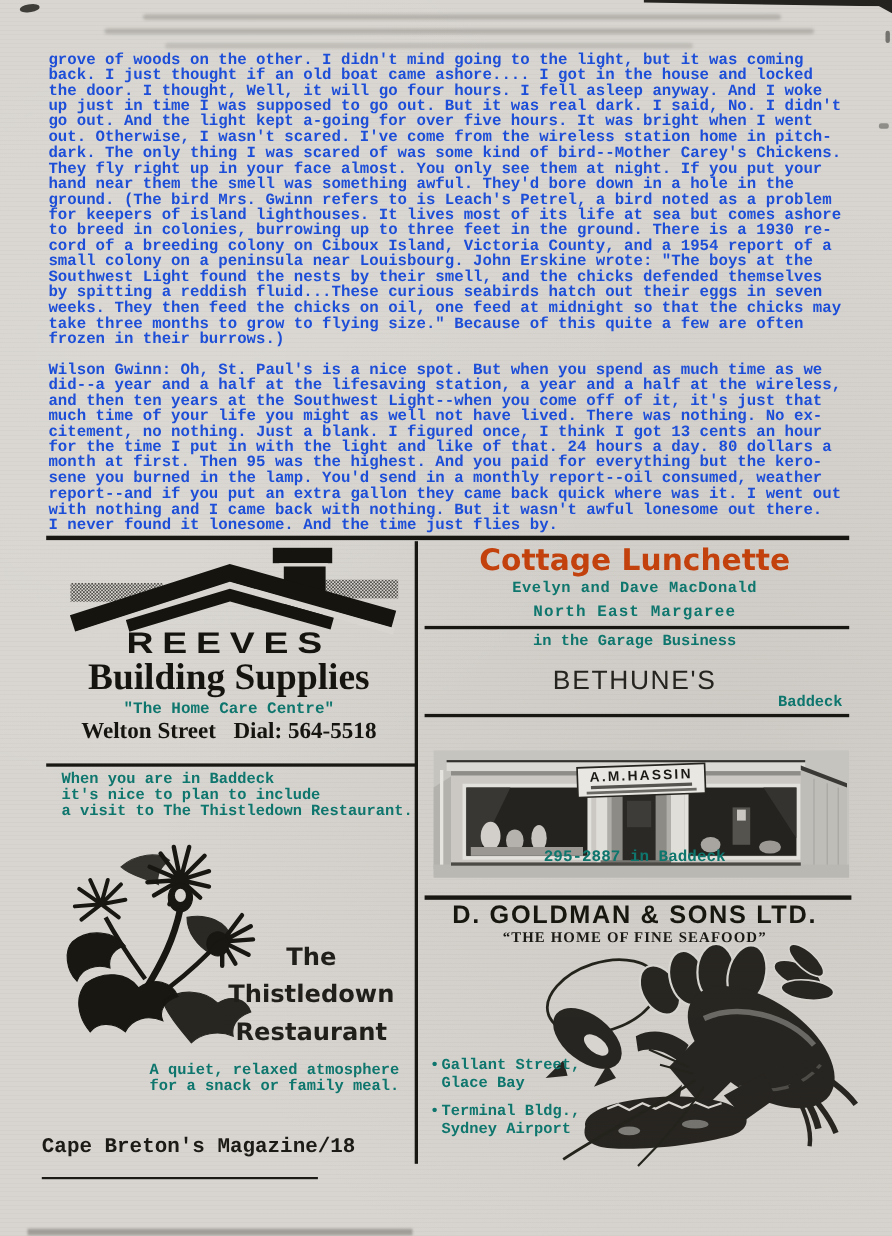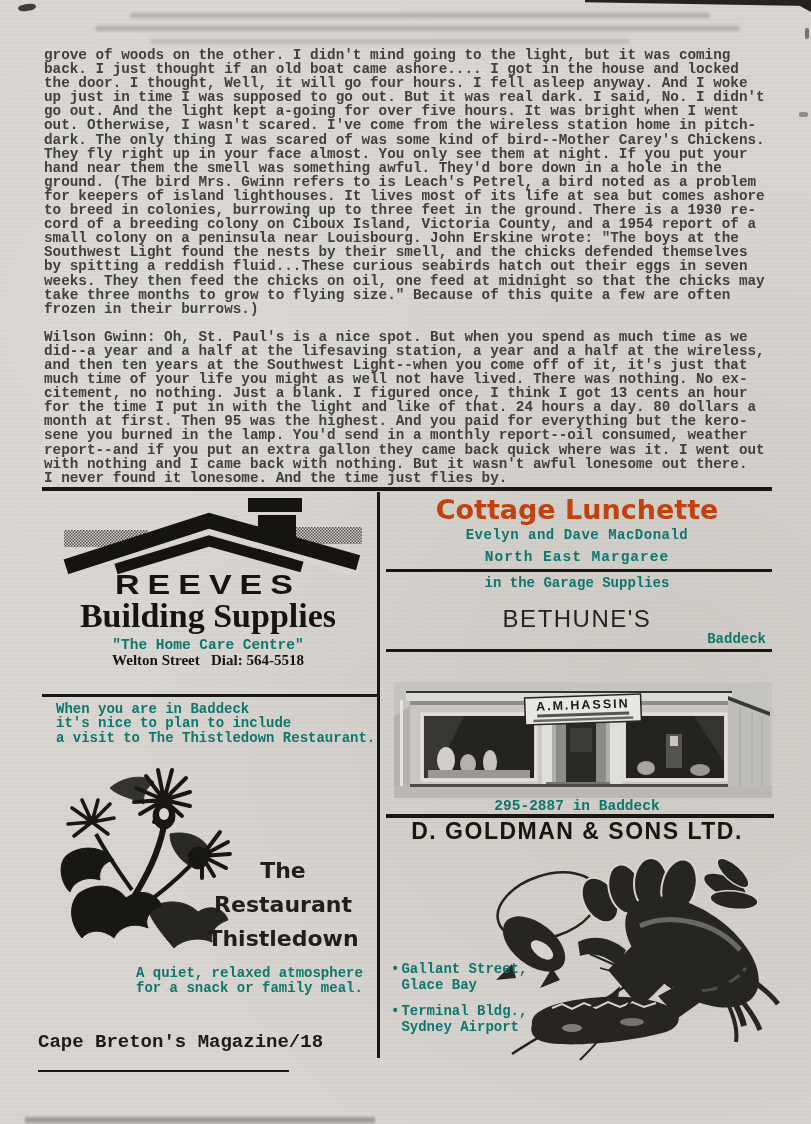--- a/index.html
+++ b/index.html
@@ -11,42 +11,42 @@
       radial-gradient(circle at 82% 62%, rgba(110,106,99,.10), transparent 55%),
       repeating-linear-gradient(0deg, rgba(115,112,106,.045) 0 1px, transparent 1px 4px);}
   .abs{position:absolute;}
   .mono{font-family:"Liberation Mono",monospace;font-weight:bold;color:#0f766e;}
   .sans{font-family:"Liberation Sans",sans-serif;}
   .round{font-family:"DejaVu Sans",sans-serif;}
   .pre{white-space:pre-wrap;}
 
   
   .article{left:44px;top:48px;width:744px;font-size:14.3px;line-height:14.1px;
-           font-weight:bold;color:#404040;}
+           font-weight:bold;color:#1d4ed8;}
   .article p{margin:0 0 14px 0;white-space:pre-wrap;}
 
   
   .rule{background:#181712;}
   .rule-main{left:42px;top:487px;width:730px;height:4px;}
   .rule-left{left:42px;top:694px;width:336px;height:2.5px;}
   .vrule{left:377px;top:492px;width:3px;height:566px;background:#181712;}
   .rule-r1{left:386px;top:569px;width:386px;height:2.5px;}
   .rule-r2{left:386px;top:649px;width:386px;height:3px;}
   .rule-r3{left:386px;top:814px;width:388px;height:3.5px;}
 
   
   .reeves-logo{left:56px;top:497px;}
   .reeves-name{left:40px;top:571px;width:336px;text-align:center;
     font-family:"Liberation Sans",sans-serif;font-weight:900;font-size:34px;line-height:34px;
     letter-spacing:8px;color:#15140f;transform:scaleY(.8);transform-origin:top center;}
   .reeves-line1{left:40px;top:598px;width:336px;text-align:center;
     font-family:"Liberation Serif",serif;font-weight:bold;font-size:34px;line-height:35px;color:#15140f;}
   .reeves-tag{left:40px;top:637px;width:336px;text-align:center;font-size:14.5px;}
   .reeves-addr{left:40px;top:652px;width:336px;text-align:center;white-space:pre;
-    font-family:"Liberation Serif",serif;font-weight:bold;font-size:15px;color:#15140f;}
+    font-family:"Liberation Serif",serif;font-weight:bold;font-size:21px;color:#15140f;}
 
   .th-intro{left:56px;top:702px;font-size:14px;line-height:14.3px;}
   .thistle{left:52px;top:760px;}
   .th-name{left:183px;top:854px;width:200px;text-align:center;
     font-weight:bold;font-size:22px;line-height:34px;color:#211f1a;}
   .th-tag{left:136px;top:966px;font-size:14px;line-height:15px;}
 
   .footer{left:38px;top:1031px;font-size:19px;color:#1d1b16;}
   .footer .u{border-bottom:2.5px solid #1d1b16;padding-bottom:17px;}
 
@@ -54,21 +54,21 @@
   .rcol{left:388px;width:378px;text-align:center;}
   .cottage-title{top:494px;font-weight:bold;font-size:27px;color:#c2410c;}
   .cottage-owners{top:527px;font-size:14px;letter-spacing:.5px;}
   .cottage-loc{top:549px;font-size:14.5px;letter-spacing:1px;}
   .beth-lines{top:576px;font-size:14px;line-height:14.5px;}
   .beth-name{top:605px;font-size:24px;letter-spacing:1.5px;color:#26241f;}
   .beth-loc{top:631px;font-size:14px;text-align:right;}
   .hassin-title{top:652px;font-family:"Liberation Serif",serif;font-weight:600;
     font-size:29px;letter-spacing:4px;color:#1b1914;}
   .storefront{left:394px;top:682px;}
-  .hassin-phone{top:798px;font-size:14.5px;}
+  .hassin-phone{top:772px;font-size:14.5px;}
   .goldman-name{top:818px;font-weight:bold;font-size:23px;letter-spacing:1.5px;color:#17160f;}
   .goldman-tag{top:844px;font-family:"Liberation Serif",serif;font-weight:bold;
     font-size:13.5px;letter-spacing:1px;color:#1b1914;}
   .lobster{left:482px;top:856px;}
   .gloc{left:391px;display:flex;gap:2px;font-size:14px;line-height:15.5px;}
   .gloc1{top:962px;} .gloc2{top:1004px;}
 
   
   .ghost{position:absolute;background:rgba(100,97,91,.30);filter:blur(1.6px);
          height:5px;border-radius:3px;}
@@ -176,37 +176,37 @@
       <path d="M140,104 C124,120 108,134 90,146" stroke-width="4" fill="none"></path>
       <path d="M14,96 C28,84 52,86 62,100 C52,102 46,110 48,120 C36,116 22,120 18,132 C8,122 6,104 14,96 Z"></path>
       <path d="M26,134 C42,122 64,124 74,138 C88,128 104,132 110,146 C98,150 92,158 96,168 C82,162 68,166 62,178 C50,168 36,170 30,178 C18,164 16,146 26,134 Z"></path>
       <path d="M96,150 C112,138 134,140 146,152 C158,144 172,148 176,160 C164,164 158,172 160,182 C146,176 130,180 122,188 C112,176 100,162 96,150 Z" opacity=".92"></path>
       <path d="M118,74 C136,70 154,78 158,92 C148,92 140,98 138,106 C128,100 118,88 118,74 Z" opacity=".9"></path>
       <path d="M58,28 C72,16 92,14 102,22 C94,28 90,36 92,44 C80,38 66,36 58,28 Z" opacity=".85"></path>
     </g>
   </svg>
   <div class="abs th-name round">
     <div>The</div>
+    <div>Thistledown</div>
     <div>Restaurant</div>
-    <div>Thistledown</div>
   </div>
   <div class="abs th-tag mono pre">A quiet, relaxed atmosphere
 for a snack or family meal.</div>
 
   <div class="abs footer mono">
     <span class="u">Cape Breton's Magazine</span><span>/18</span>
   </div>
 
   <div class="abs rcol cottage-title round">Cottage Lunchette</div>
   <div class="abs rcol cottage-owners mono">Evelyn and Dave MacDonald</div>
   <div class="abs rcol cottage-loc mono">North East Margaree</div>
   <div class="abs rule rule-r1"></div>
 
   <div class="abs rcol beth-lines mono">
-    <div>in the Garage Supplies</div>
+    <div>in the Garage Business</div>
   </div>
   <div class="abs rcol beth-name sans">BETHUNE'S</div>
   <div class="abs rcol beth-loc mono">Baddeck</div>
   <div class="abs rule rule-r2"></div>
 
   <svg class="abs storefront" width="378" height="116" viewBox="0 0 378 116">
     <rect width="378" height="116" fill="#c6c4bf"></rect>
     <polygon points="0,34 16,24 16,108 0,108" fill="#b4b2ad"></polygon>
     <rect x="12" y="10" width="326" height="9" fill="#dcdad5"></rect>
     <rect x="12" y="9" width="326" height="2" fill="#33322e"></rect>
@@ -246,20 +246,21 @@
       <rect x="143" y="31" width="92" height="3" fill="#56544e"></rect>
       <rect x="139" y="36" width="100" height="2.5" fill="#6b6963"></rect>
     </g>
     <rect x="0" y="104" width="378" height="12" fill="#bab8b3"></rect>
     <rect x="16" y="102" width="318" height="3" fill="#4c4a45"></rect>
   </svg>
   <div class="abs rcol hassin-phone mono">295-2887 in Baddeck</div>
   <div class="abs rule rule-r3"></div>
 
   <div class="abs rcol goldman-name sans">D. GOLDMAN &amp; SONS LTD.</div>
+  <div class="abs rcol goldman-tag">“THE HOME OF FINE SEAFOOD”</div>
   <svg class="abs lobster" width="312" height="212" viewBox="0 0 312 212">
     <g fill="#1b1915" opacity="0.93">
       <ellipse cx="66" cy="50" rx="52" ry="31" transform="rotate(-18 66 50)" fill="none" stroke="#17160f" stroke-width="2.5"></ellipse>
       <ellipse cx="118" cy="44" rx="16" ry="24" transform="rotate(-30 118 44)" stroke="#d8d5d0" stroke-width="2"></ellipse>
       <ellipse cx="143" cy="33" rx="16" ry="25" transform="rotate(-15 143 33)" stroke="#d8d5d0" stroke-width="2"></ellipse>
       <ellipse cx="169" cy="28" rx="17" ry="26" stroke="#d8d5d0" stroke-width="2"></ellipse>
       <ellipse cx="197" cy="30" rx="17" ry="27" transform="rotate(14 197 30)" stroke="#d8d5d0" stroke-width="2"></ellipse>
       <ellipse cx="243" cy="30" rx="23" ry="10" transform="rotate(24 243 30)" stroke="#d8d5d0" stroke-width="1.5"></ellipse>
       <ellipse cx="252" cy="44" rx="24" ry="9" transform="rotate(6 252 44)" stroke="#d8d5d0" stroke-width="1.5"></ellipse>
       <ellipse cx="251" cy="17" rx="20" ry="8" transform="rotate(42 251 17)" stroke="#d8d5d0" stroke-width="1.5"></ellipse>

